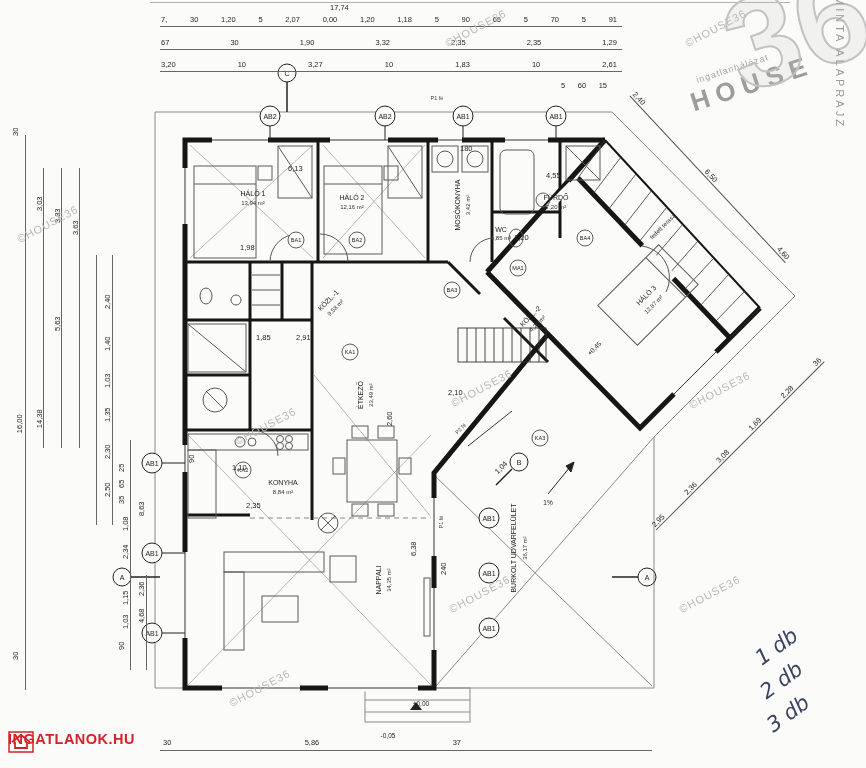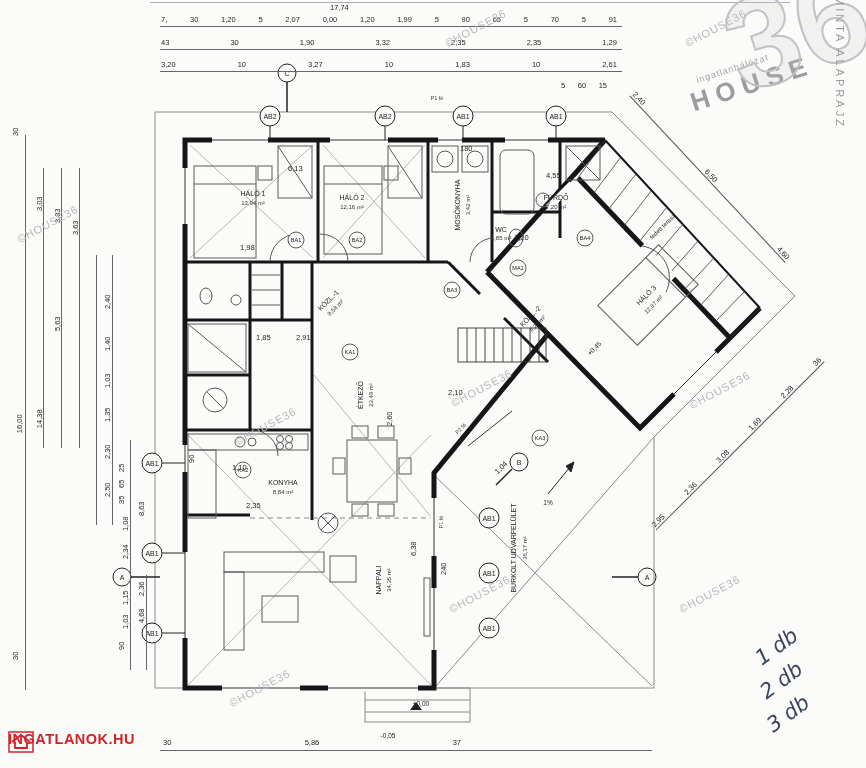--- a/index.html
+++ b/index.html
@@ -353,31 +353,31 @@
 
   <span class="dim" style="left:330px;top:4px;">17,74</span>
   <div class="chain" style="left:160px;top:16px;width:458px;">
       <span class="ci">7,</span>
       <span class="ci">30</span>
       <span class="ci">1,20</span>
       <span class="ci">5</span>
       <span class="ci">2,07</span>
       <span class="ci">0,00</span>
       <span class="ci">1,20</span>
-      <span class="ci">1,99</span>
+      <span class="ci">1,18</span>
       <span class="ci">5</span>
       <span class="ci">90</span>
       <span class="ci">65</span>
       <span class="ci">5</span>
       <span class="ci">70</span>
       <span class="ci">5</span>
       <span class="ci">91</span>
     </div>
   <div class="chain" style="left:160px;top:39px;width:458px;">
-      <span class="ci">43</span>
+      <span class="ci">67</span>
       <span class="ci">30</span>
       <span class="ci">1,90</span>
       <span class="ci">3,32</span>
       <span class="ci">2,35</span>
       <span class="ci">2,35</span>
       <span class="ci">1,29</span>
     </div>
   <div class="chain" style="left:160px;top:61px;width:458px;">
       <span class="ci">3,20</span>
       <span class="ci">10</span>

